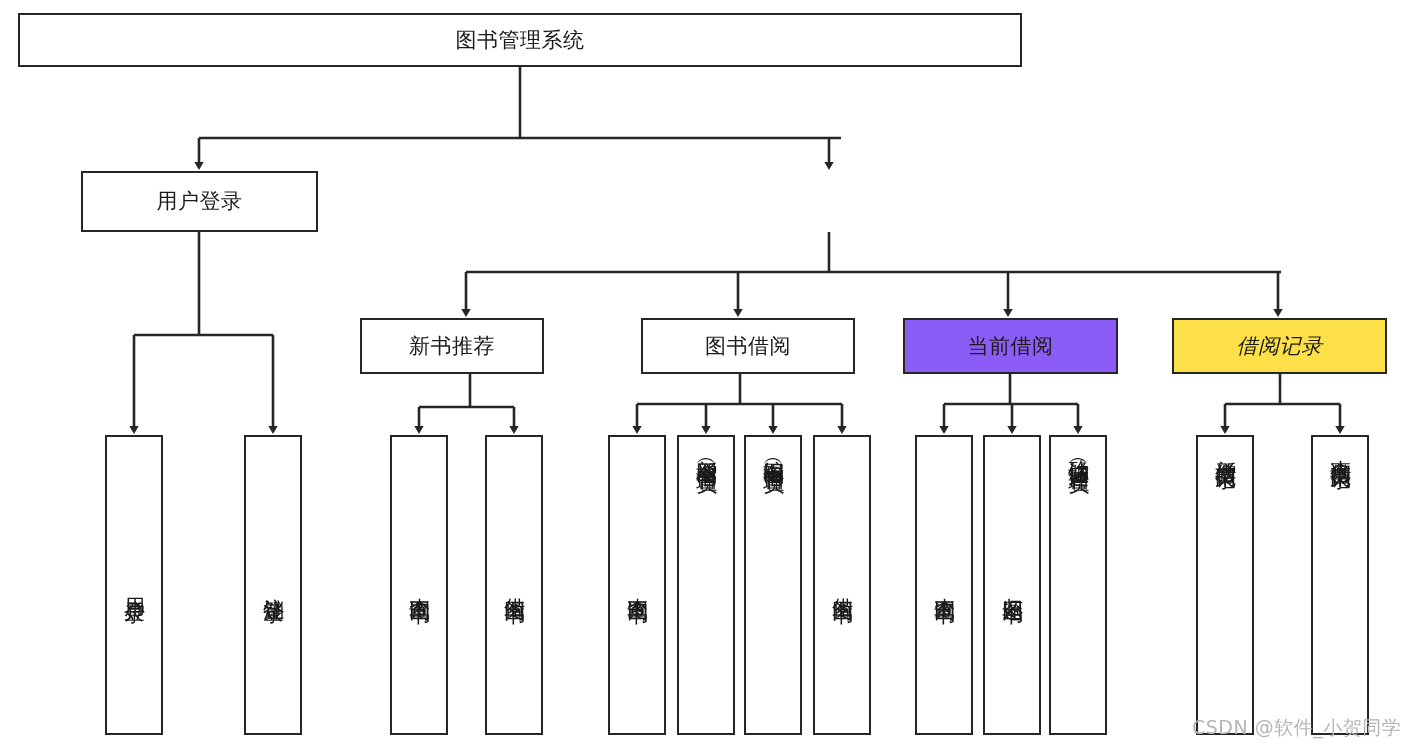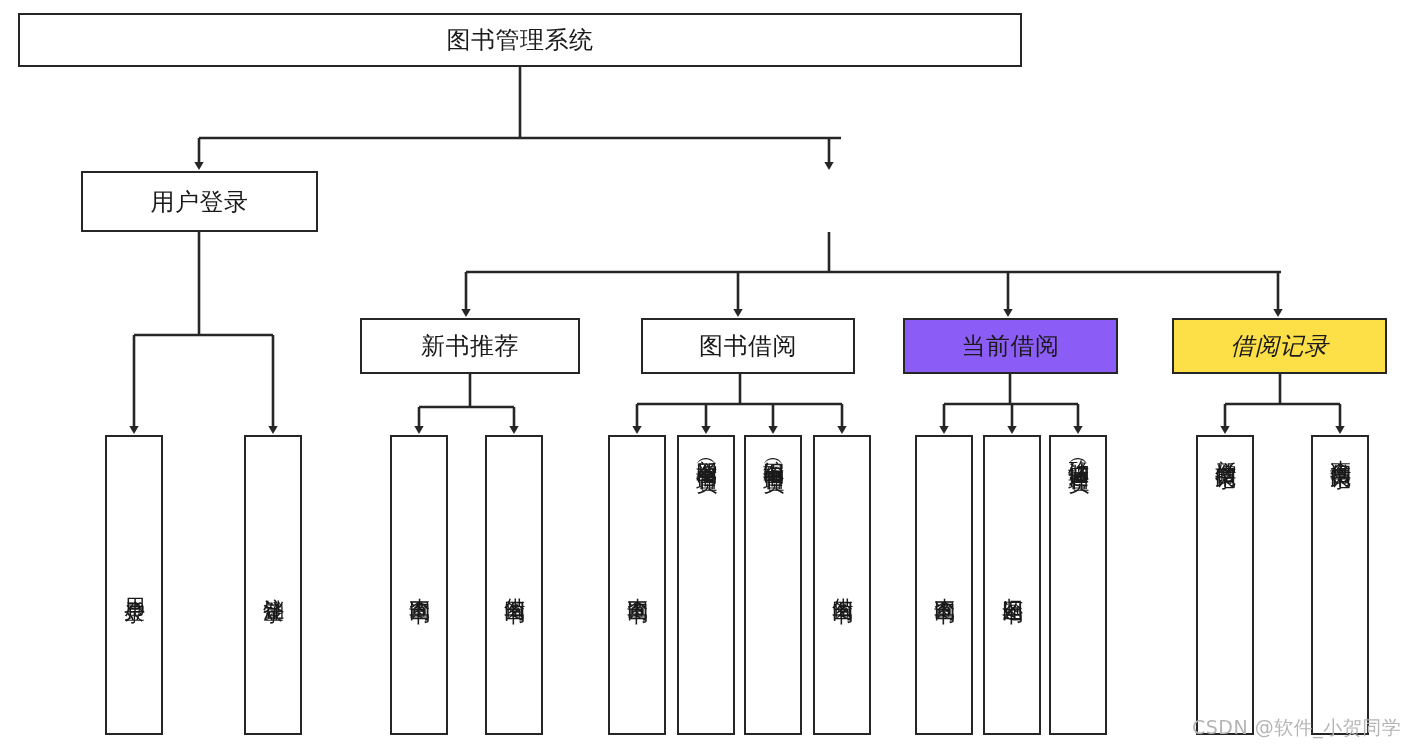--- a/index.html
+++ b/index.html
@@ -33,21 +33,21 @@
     box-sizing: border-box;
     background: #ffffff;
     border: 2px solid #262626;
     display: flex;
     align-items: center;
     justify-content: center;
     overflow: hidden;
   }
   .node-label {
     color: #1a1a1a;
-    font-size: 24px;
+    font-size: 21px;
     line-height: 1.25;
     letter-spacing: 0.5px;
     white-space: nowrap;
     text-align: center;
   }
   
   .node.vertical {
     align-items: flex-start;
     justify-content: center;
     padding-top: 6px;
@@ -142,21 +142,21 @@
   </svg>
 
   <div class="node" id="node-root" style="left: 18px; top: 13px; width: 1004px; height: 54px; border-color: rgb(38, 38, 38); background: rgb(255, 255, 255);">
     <span class="node-label" style="color: rgb(26, 26, 26);">图书管理系统</span>
   </div>
 
   <div class="node" id="node-l2-0" style="left: 81px; top: 171px; width: 237px; height: 61px; border-color: rgb(38, 38, 38); background: rgb(255, 255, 255);">
     <span class="node-label" style="color: rgb(26, 26, 26);">用户登录</span>
   </div>
 
-  <div class="node" id="node-l3-0" style="left: 360px; top: 318px; width: 220px; height: 56px; border-color: rgb(38, 38, 38); background: rgb(255, 255, 255);">
+  <div class="node" id="node-l3-0" style="left: 360px; top: 318px; width: 184px; height: 56px; border-color: rgb(38, 38, 38); background: rgb(255, 255, 255);">
     <span class="node-label" style="color: rgb(26, 26, 26);">新书推荐</span>
   </div>
   <div class="node" id="node-l3-1" style="left: 633px; top: 318px; width: 214px; height: 56px; border-color: rgb(38, 38, 38); background: rgb(255, 255, 255); margin-left: 8px;">
     <span class="node-label" style="color: rgb(26, 26, 26);">图书借阅</span>
   </div>
   <div class="node" id="node-l3-2" style="left: 903px; top: 318px; width: 215px; height: 56px; border-color: rgb(38, 38, 38); background: #8b5cf6;">
     <span class="node-label" style="color: rgb(26, 26, 26);">当前借阅</span>
   </div>
   <div class="node" id="node-l3-3" style="left: 1172px; top: 318px; width: 215px; height: 56px; border-color: rgb(38, 38, 38); background: #fde047; font-style: italic;">
     <span class="node-label" style="color: rgb(26, 26, 26);">借阅记录</span>

